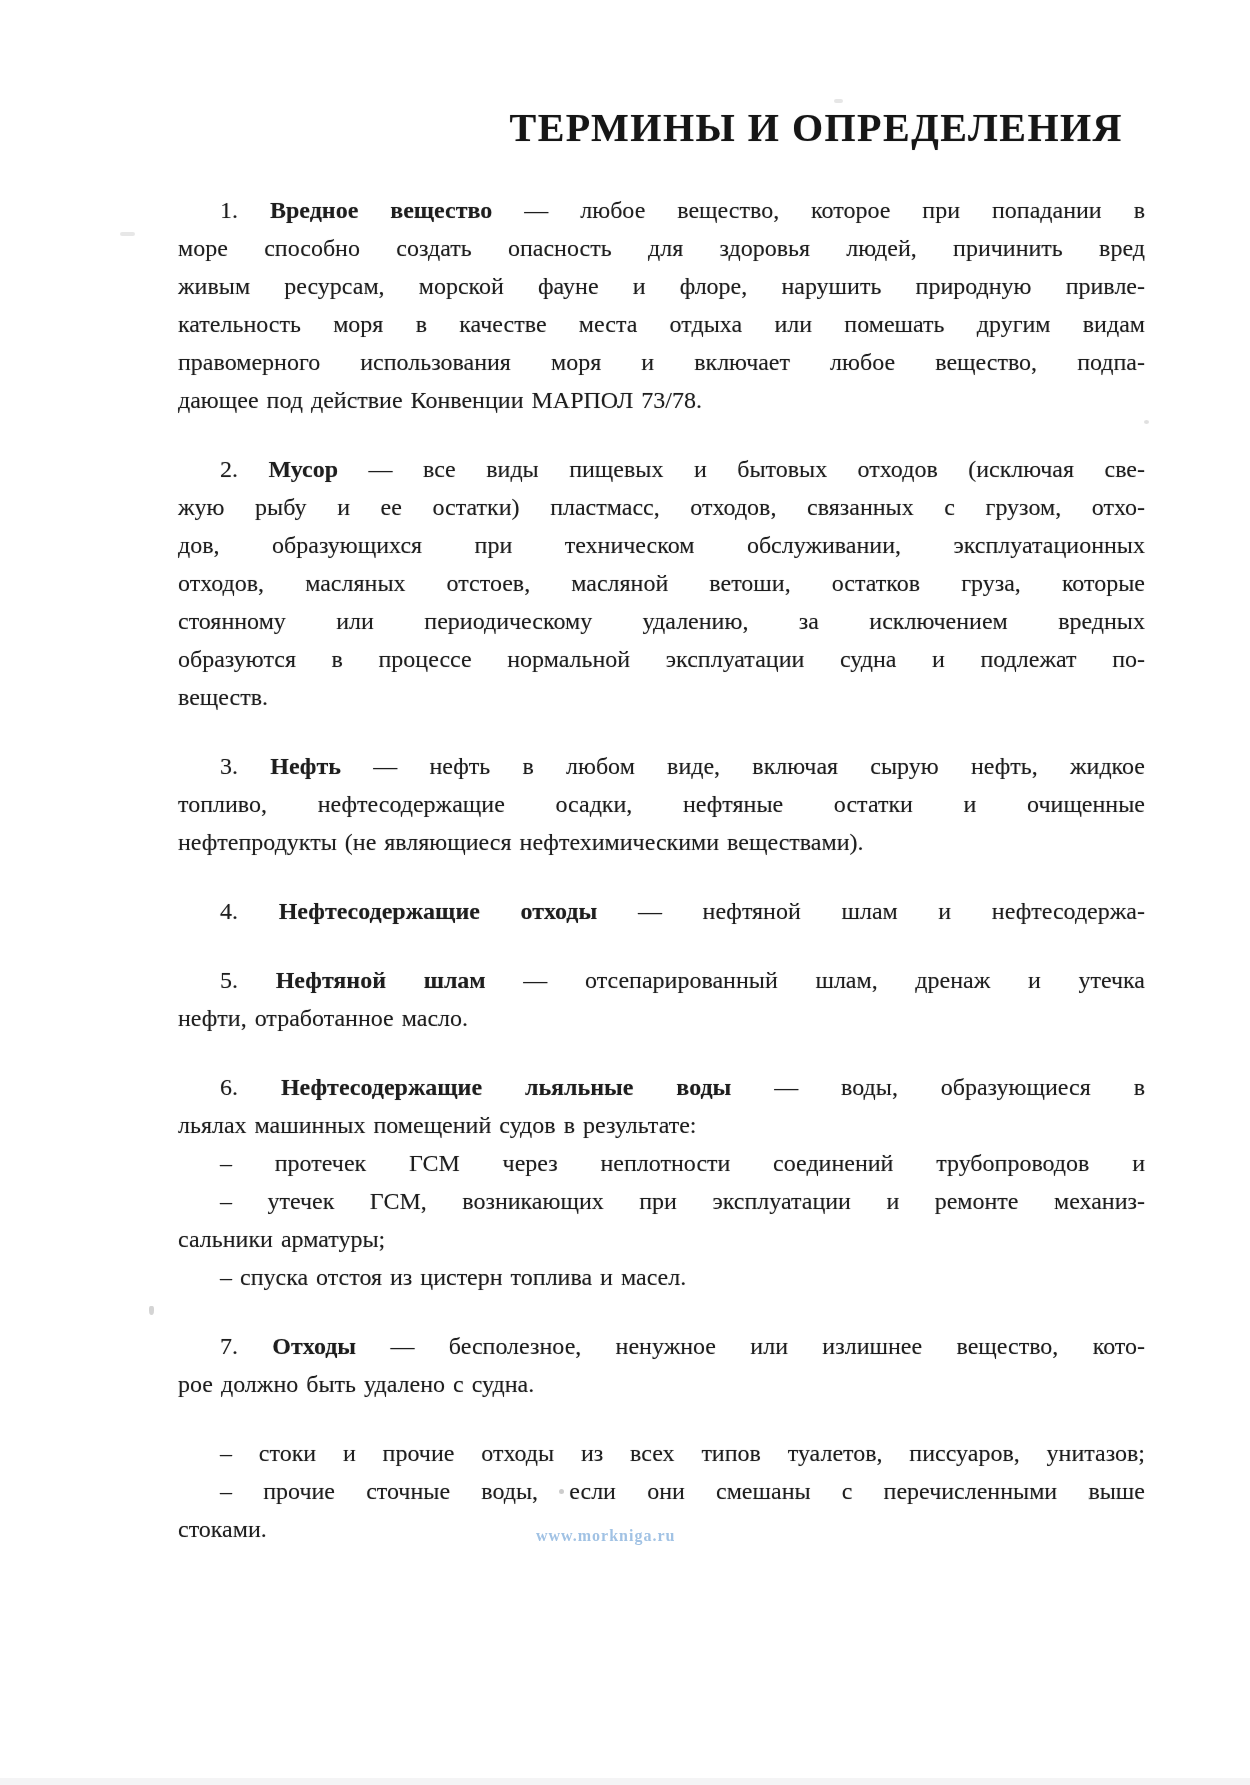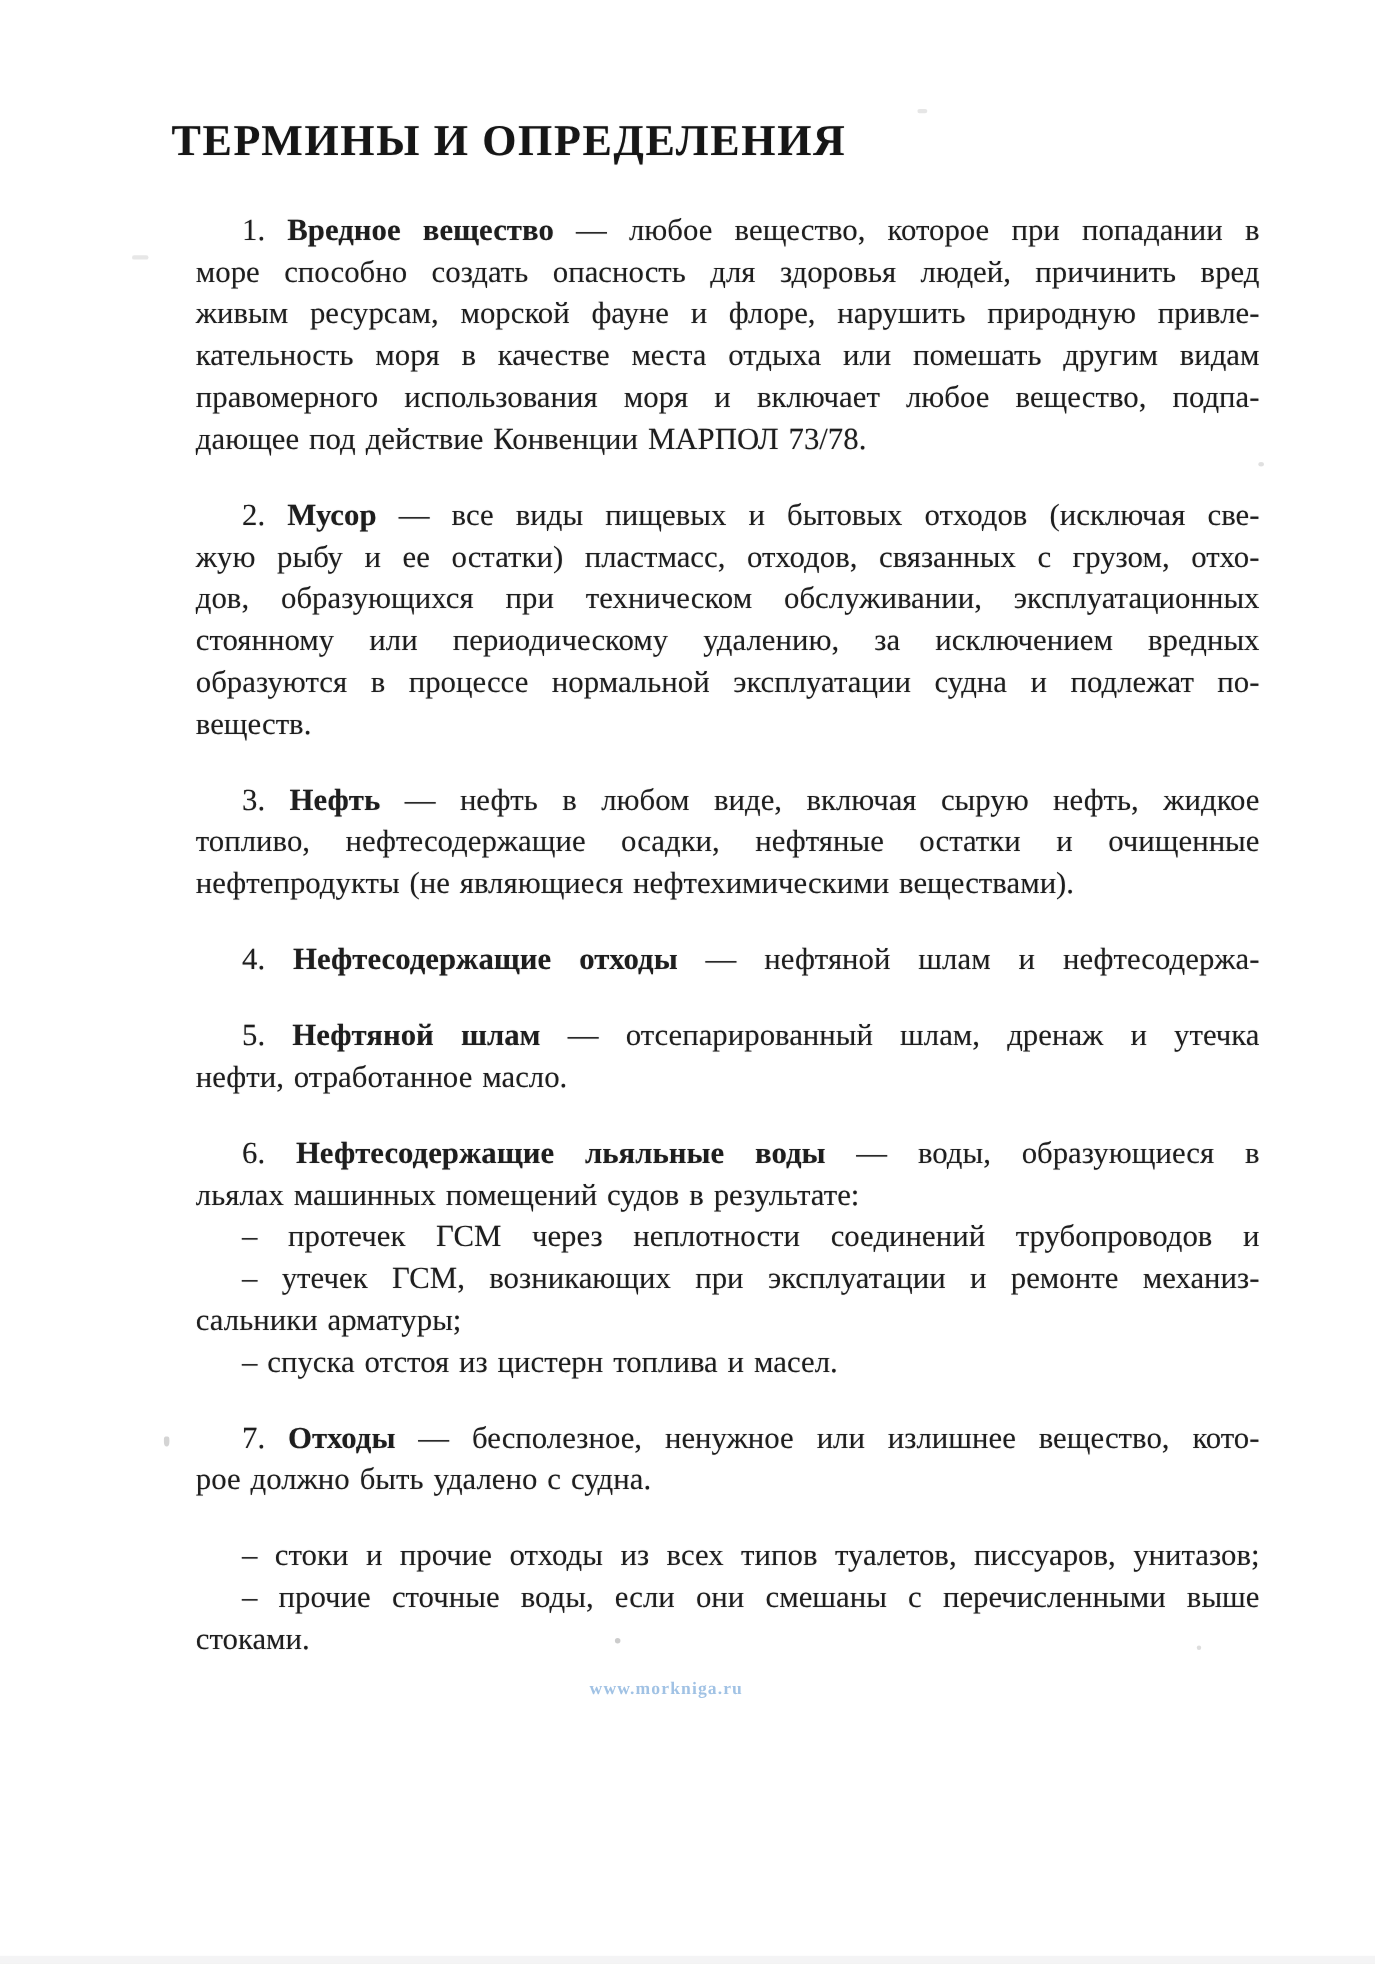--- a/index.html
+++ b/index.html
@@ -11,30 +11,30 @@
     font-family:"Liberation Serif","DejaVu Serif",serif;
     color:#1e1e1e;
   }
   .column{
     position:absolute;left:178px;top:0;width:967px;
     filter:blur(0.25px);
     text-shadow:0 0 1px rgba(25,25,25,0.35);
   }
   .doc-title{
     margin:104px 0 0 0;
-    text-align:left;
+    text-align:right;
     transform:translateX(-22px);
     font-size:40px;font-weight:700;letter-spacing:1.5px;
     color:#161616;
     white-space:nowrap;
   }
   .para{margin-top:31px;}
   .para.first{margin-top:40px;}
   .line{
-    font-size:28px;
+    font-size:24px;
     line-height:38px;
     word-spacing:2px;
     text-align:justify;
     white-space:normal;
   }
   .line.fill{text-align-last:justify;}
   .line.ind{padding-left:42px;}
   .b{font-weight:700;}
   .watermark{
     position:absolute;left:536px;top:1527px;
@@ -67,20 +67,21 @@
         <div class="line fill"><span>море способно создать опасность для здоровья людей, причинить вред</span></div>
         <div class="line fill"><span>живым ресурсам, морской фауне и флоре, нарушить природную привле-</span></div>
         <div class="line fill"><span>кательность моря в качестве места отдыха или помешать другим видам</span></div>
         <div class="line fill"><span>правомерного использования моря и включает любое вещество, подпа-</span></div>
         <div class="line"><span>дающее под действие Конвенции МАРПОЛ 73/78.</span></div>
       </div>
       <div class="para">
         <div class="line fill ind"><span>2. </span><span class="b">Мусор</span><span> — все виды пищевых и бытовых отходов (исключая све-</span></div>
         <div class="line fill"><span>жую рыбу и ее остатки) пластмасс, отходов, связанных с грузом, отхо-</span></div>
         <div class="line fill"><span>дов, образующихся при техническом обслуживании, эксплуатационных</span></div>
+        <div class="line fill"><span>отходов, масляных отстоев, масляной ветоши, остатков груза, которые</span></div>
         <div class="line fill"><span>стоянному или периодическому удалению, за исключением вредных</span></div>
         <div class="line fill"><span>образуются в процессе нормальной эксплуатации судна и подлежат по-</span></div>
         <div class="line"><span>веществ.</span></div>
       </div>
       <div class="para">
         <div class="line fill ind"><span>3. </span><span class="b">Нефть</span><span> — нефть в любом виде, включая сырую нефть, жидкое</span></div>
         <div class="line fill"><span>топливо, нефтесодержащие осадки, нефтяные остатки и очищенные</span></div>
         <div class="line"><span>нефтепродукты (не являющиеся нефтехимическими веществами).</span></div>
       </div>
       <div class="para">

